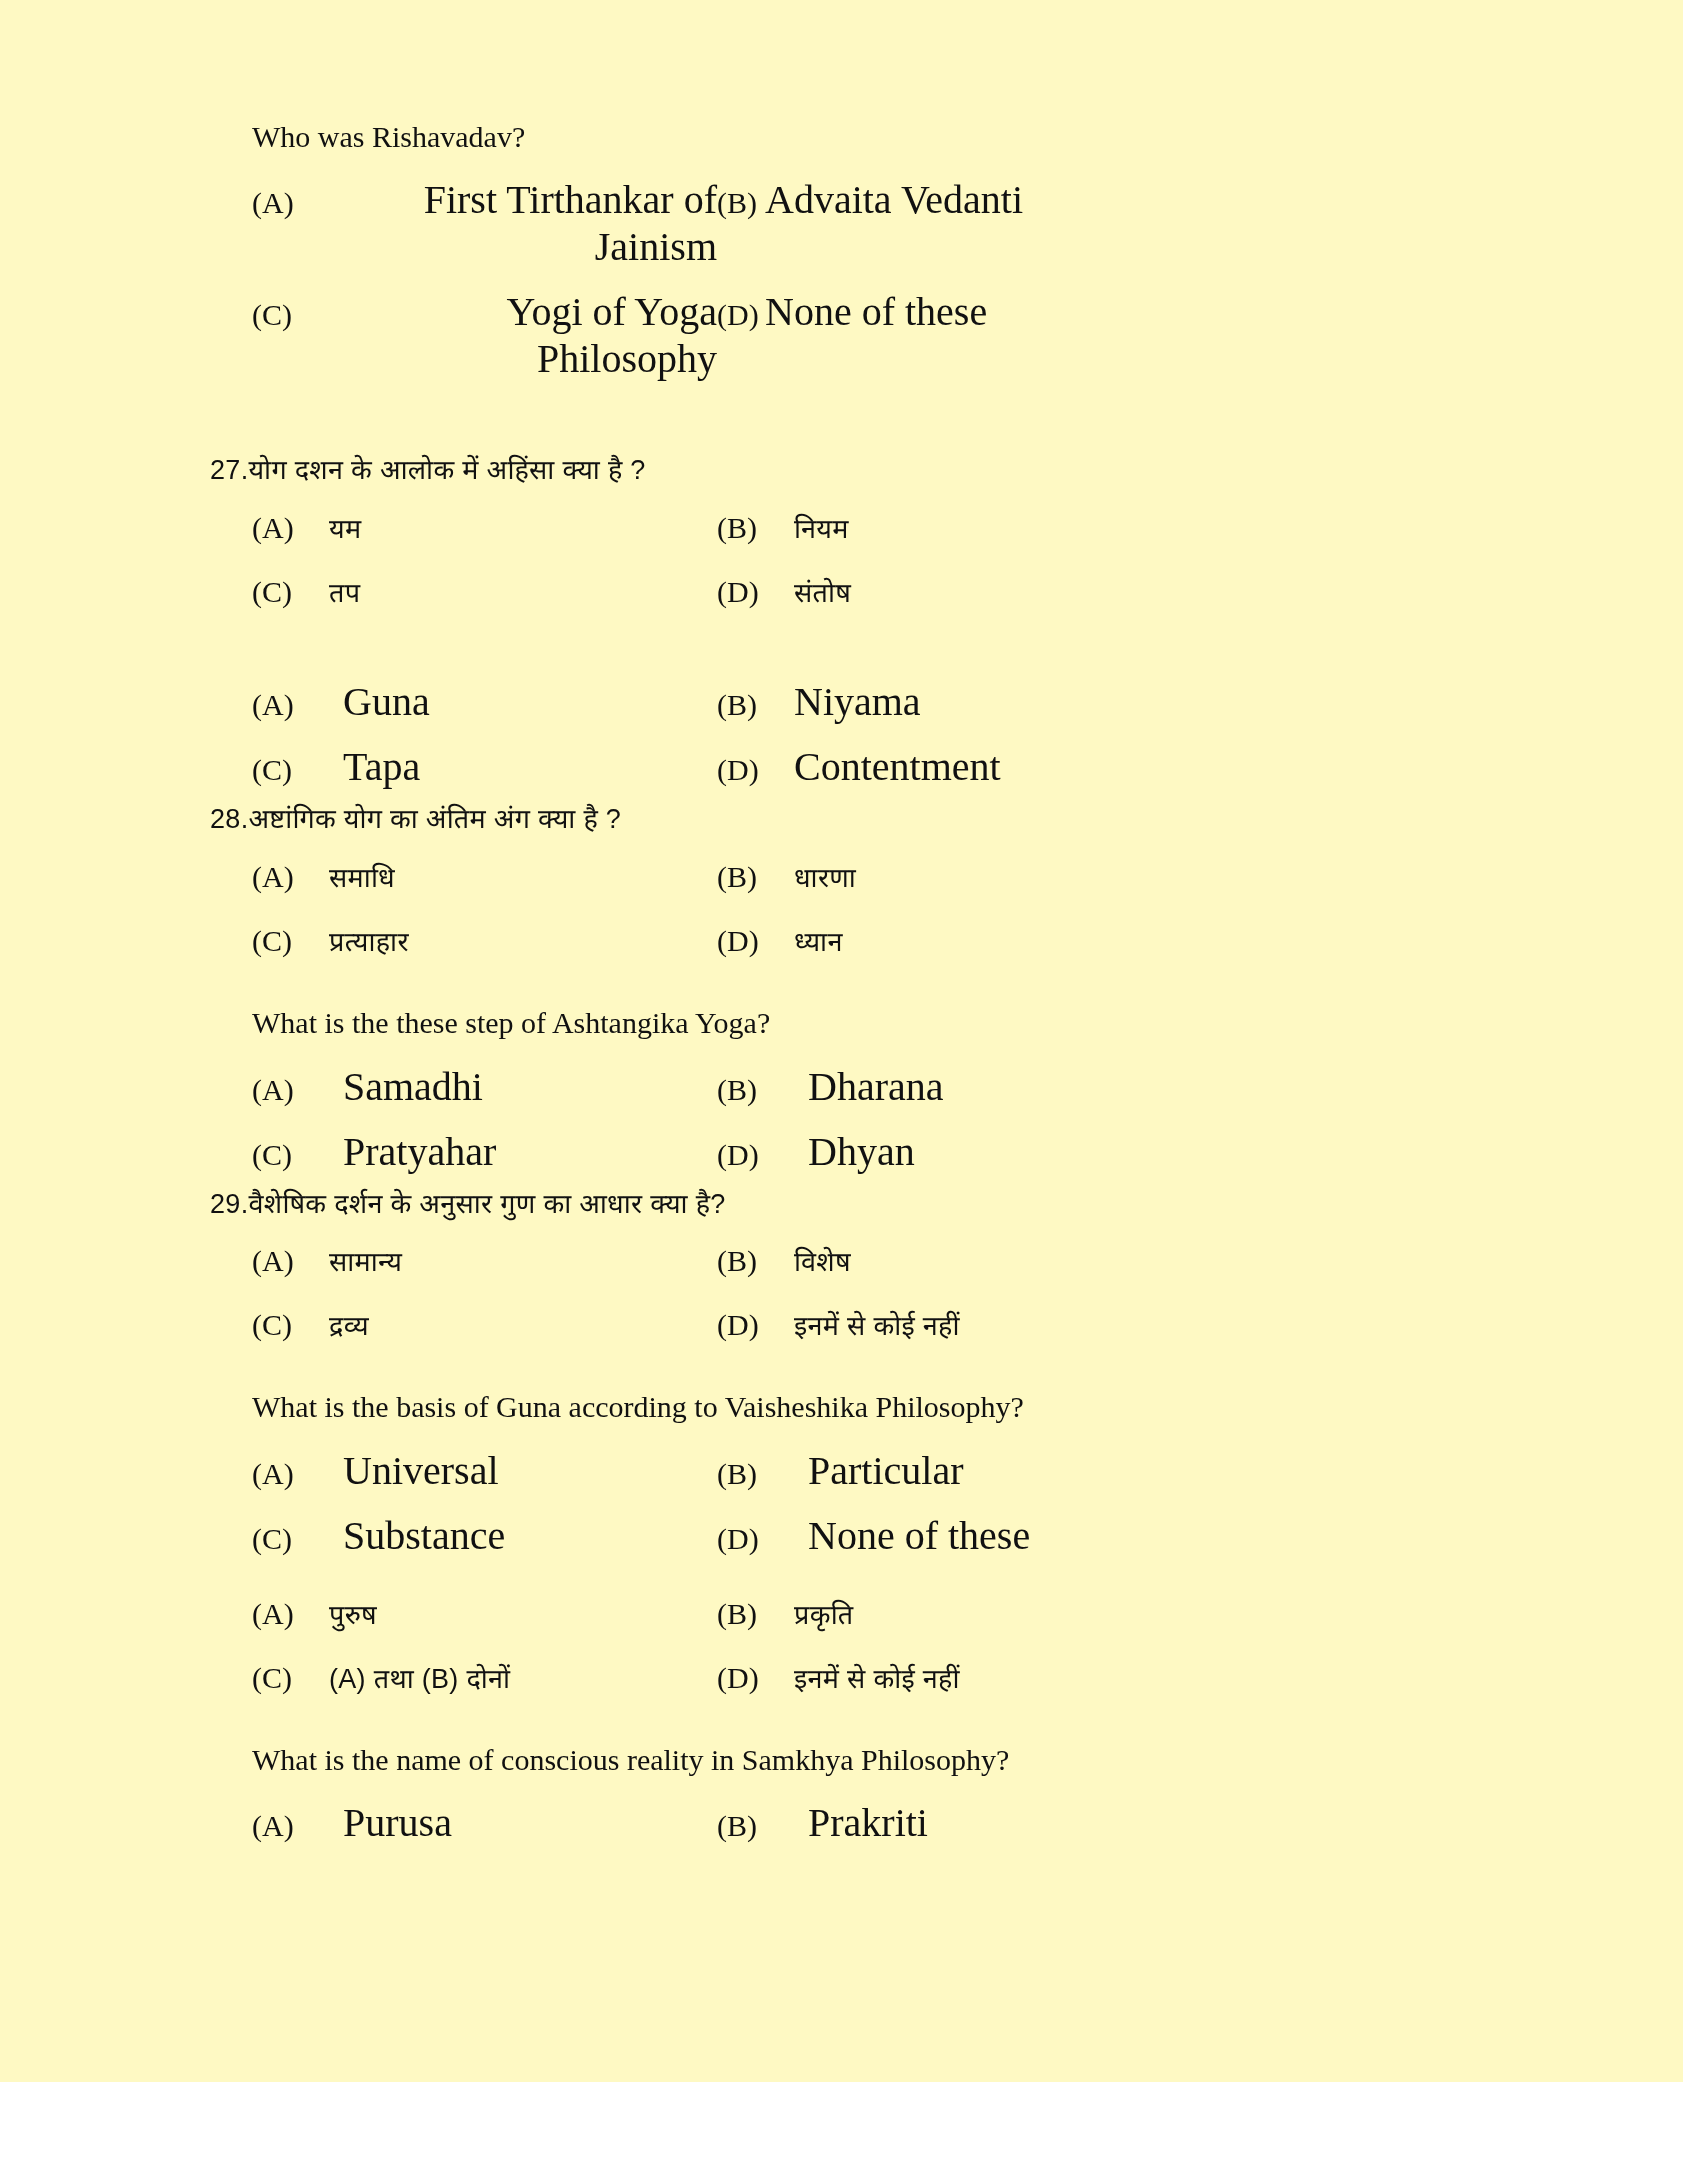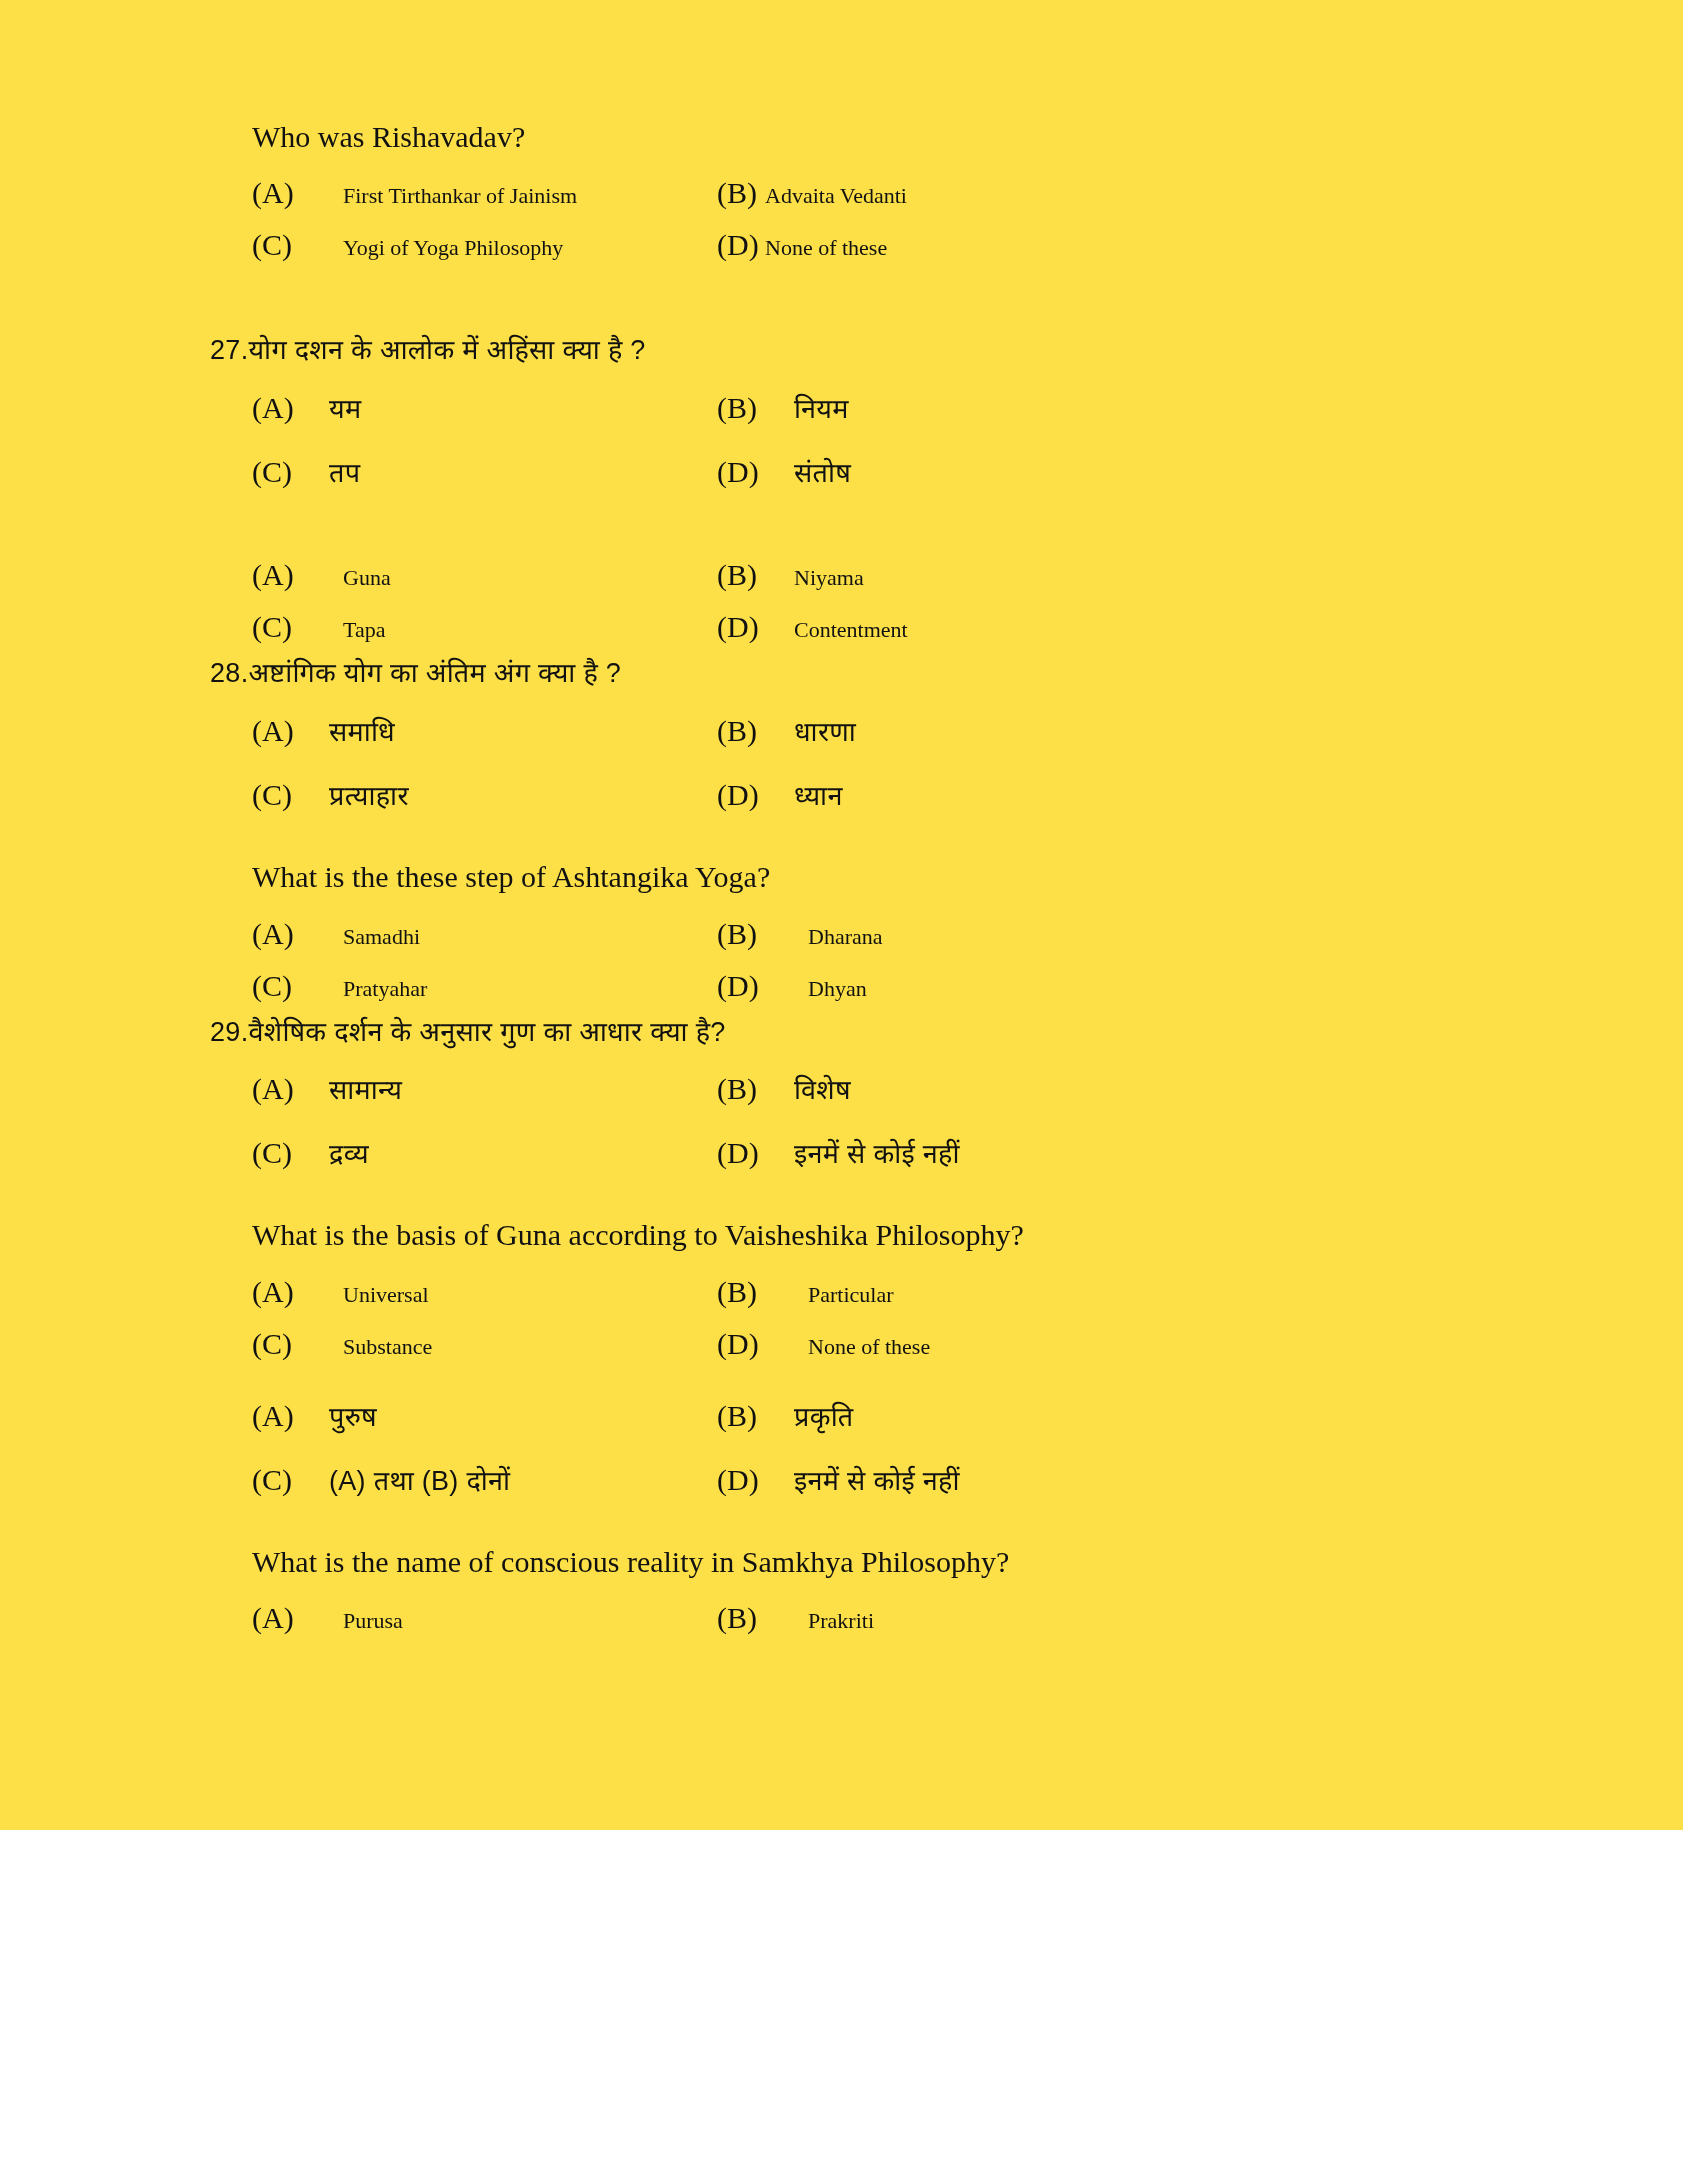--- a/index.html
+++ b/index.html
@@ -16,22 +16,22 @@
     position: relative;
     overflow: hidden;
   }
 
   
   .page {
     position: absolute;
     left: 0;
     top: 0;
     width: 1683px;
-    height: 1830px;
-    background: #fde047;
+    height: 2082px;
+    background: #fef9c3;
     box-sizing: border-box;
   }
 
   .content {
     position: absolute;
     left: 210px;
     top: 119px;
     width: 1188px;
   }
 
@@ -95,21 +95,21 @@
     font-family: "Liberation Serif", "DejaVu Serif", serif;
     font-size: 30px;
     display: inline-block;
   }
 
   .otext {
     display: inline-block;
   }
 
   .otext.hindi { font-size: 27px; }
-  .otext.eng   { font-size: 22px; }
+  .otext.eng   { font-size: 40px; text-align: right; }
 
   
   .gap-wide   .olabel { width: 91px; }
   .gap-med    .olabel { width: 77px; }
   .gap-narrow .olabel { width: 40px; }
   .sp-14 { height: 14px; }
   .sp-18 { height: 18px; }
   .sp-22 { height: 22px; }
   .sp-46 { height: 46px; }
   .sp-56 { height: 55px; }

